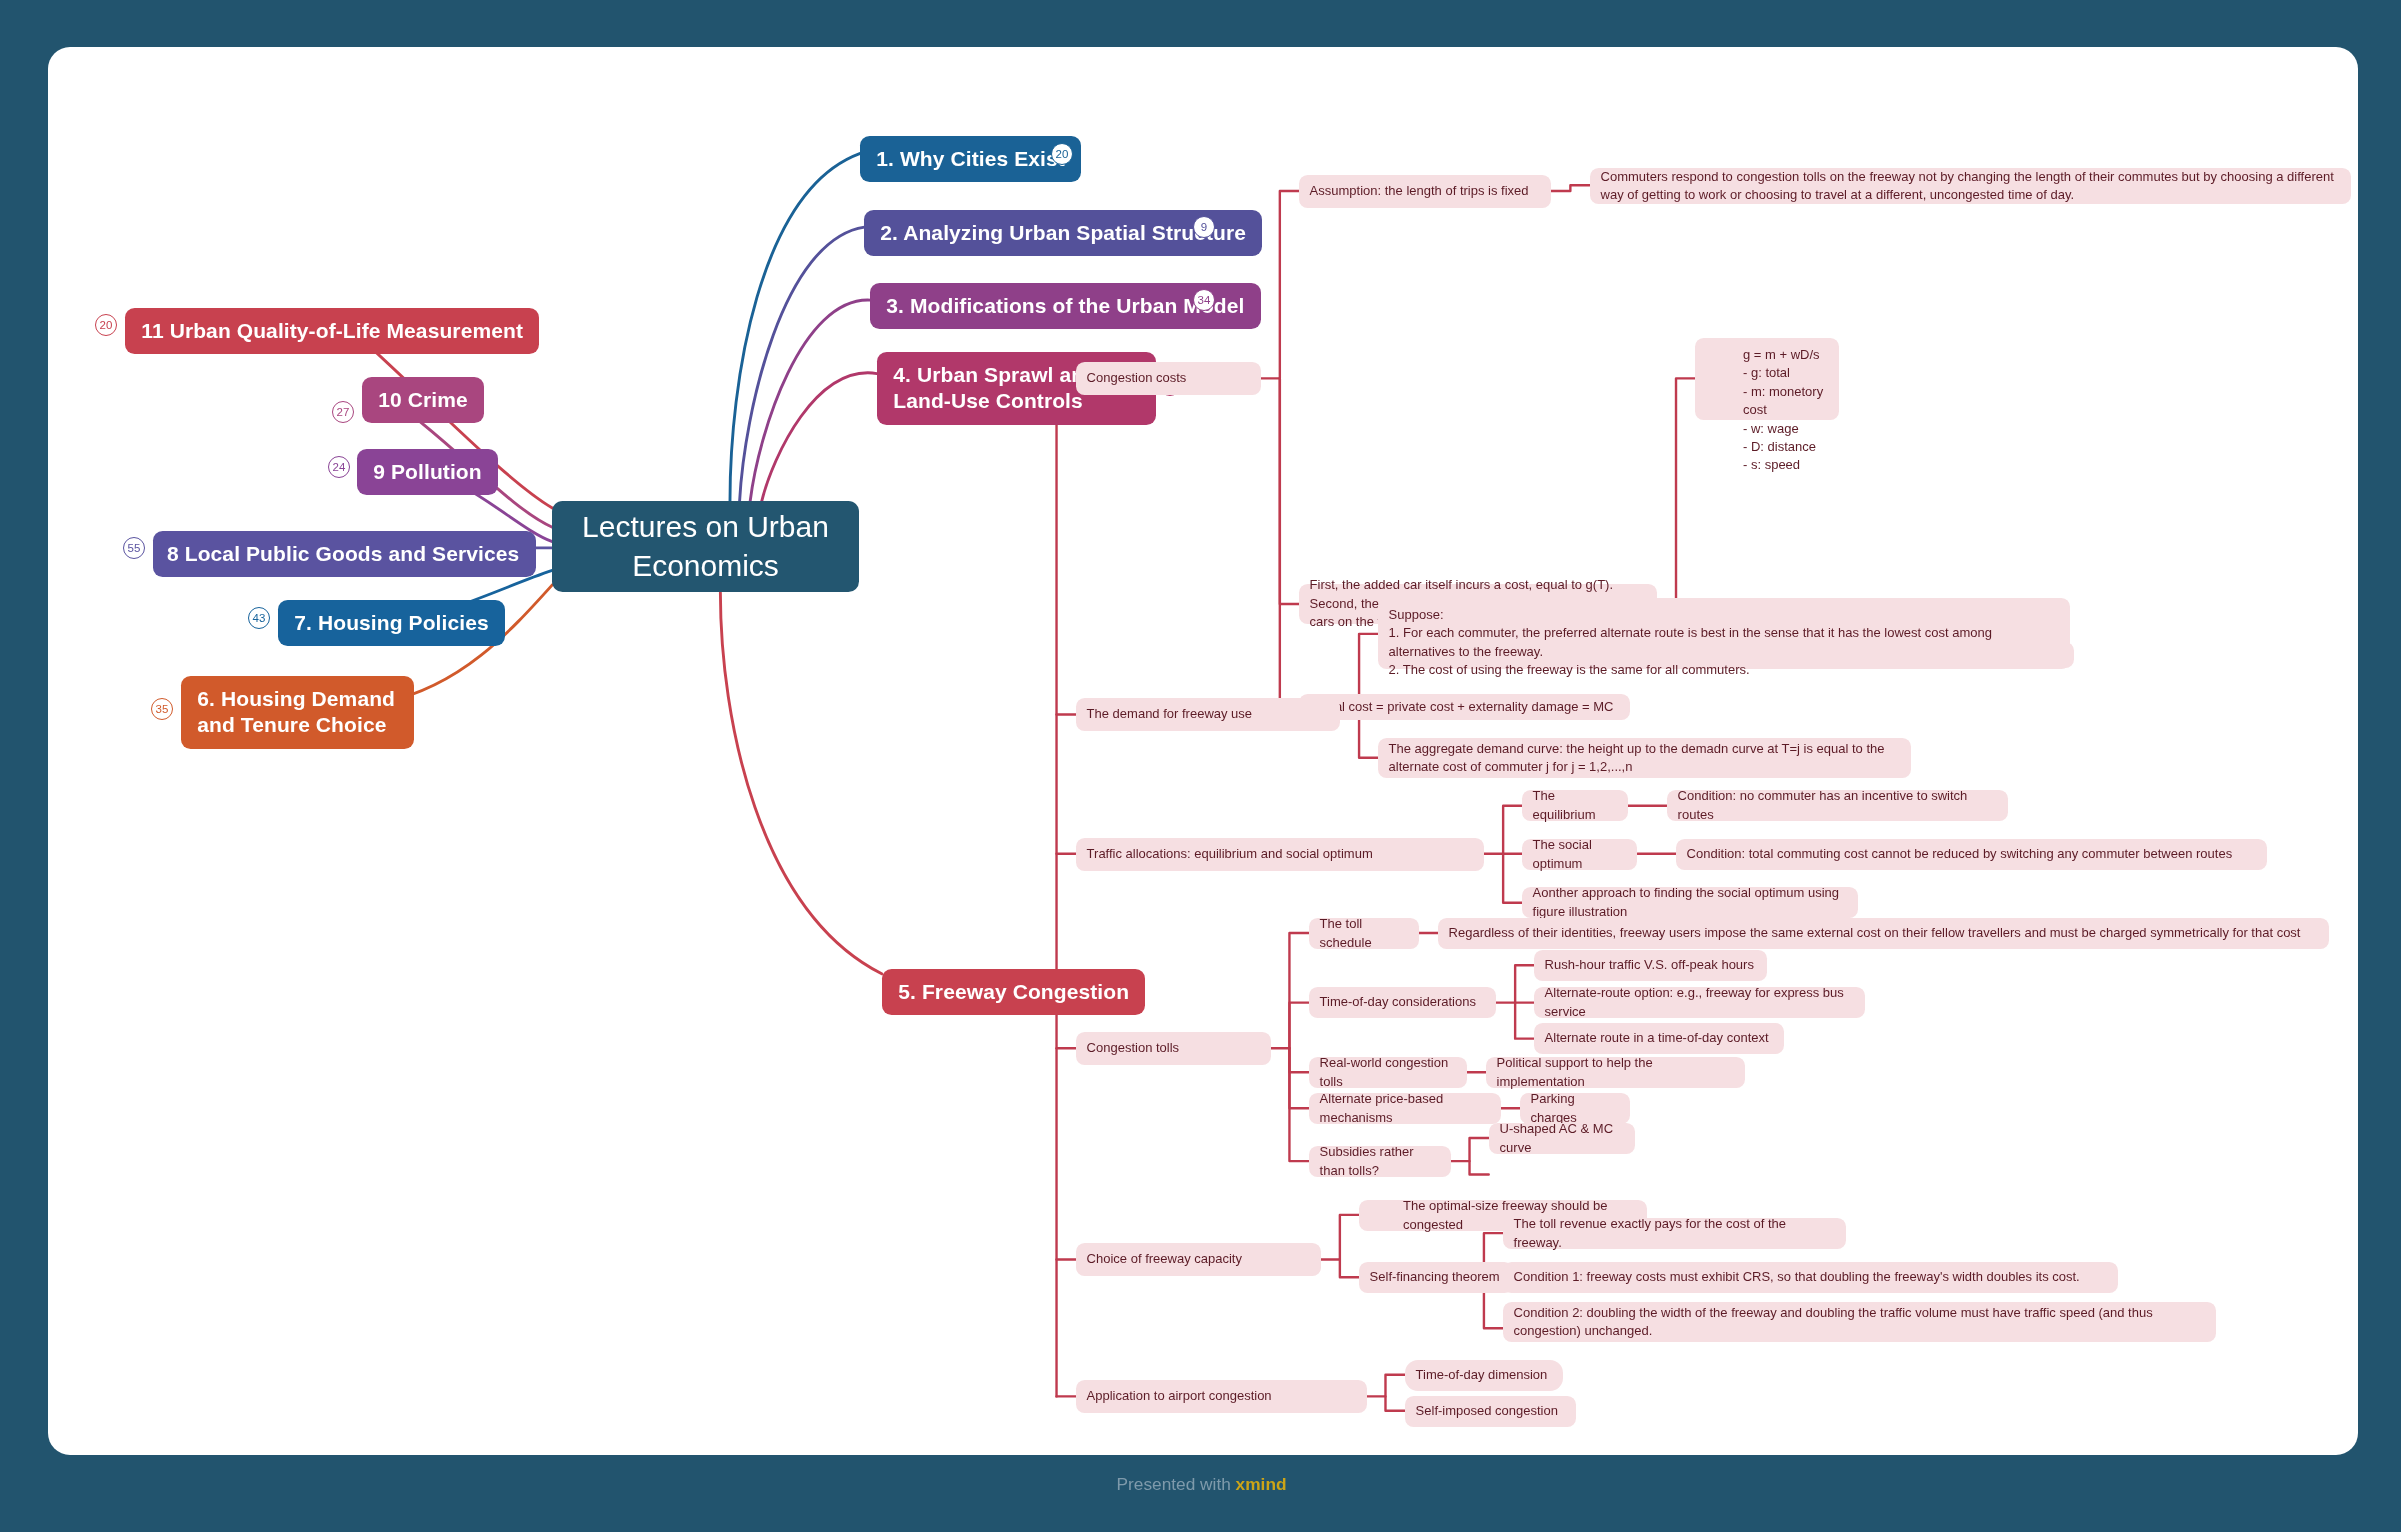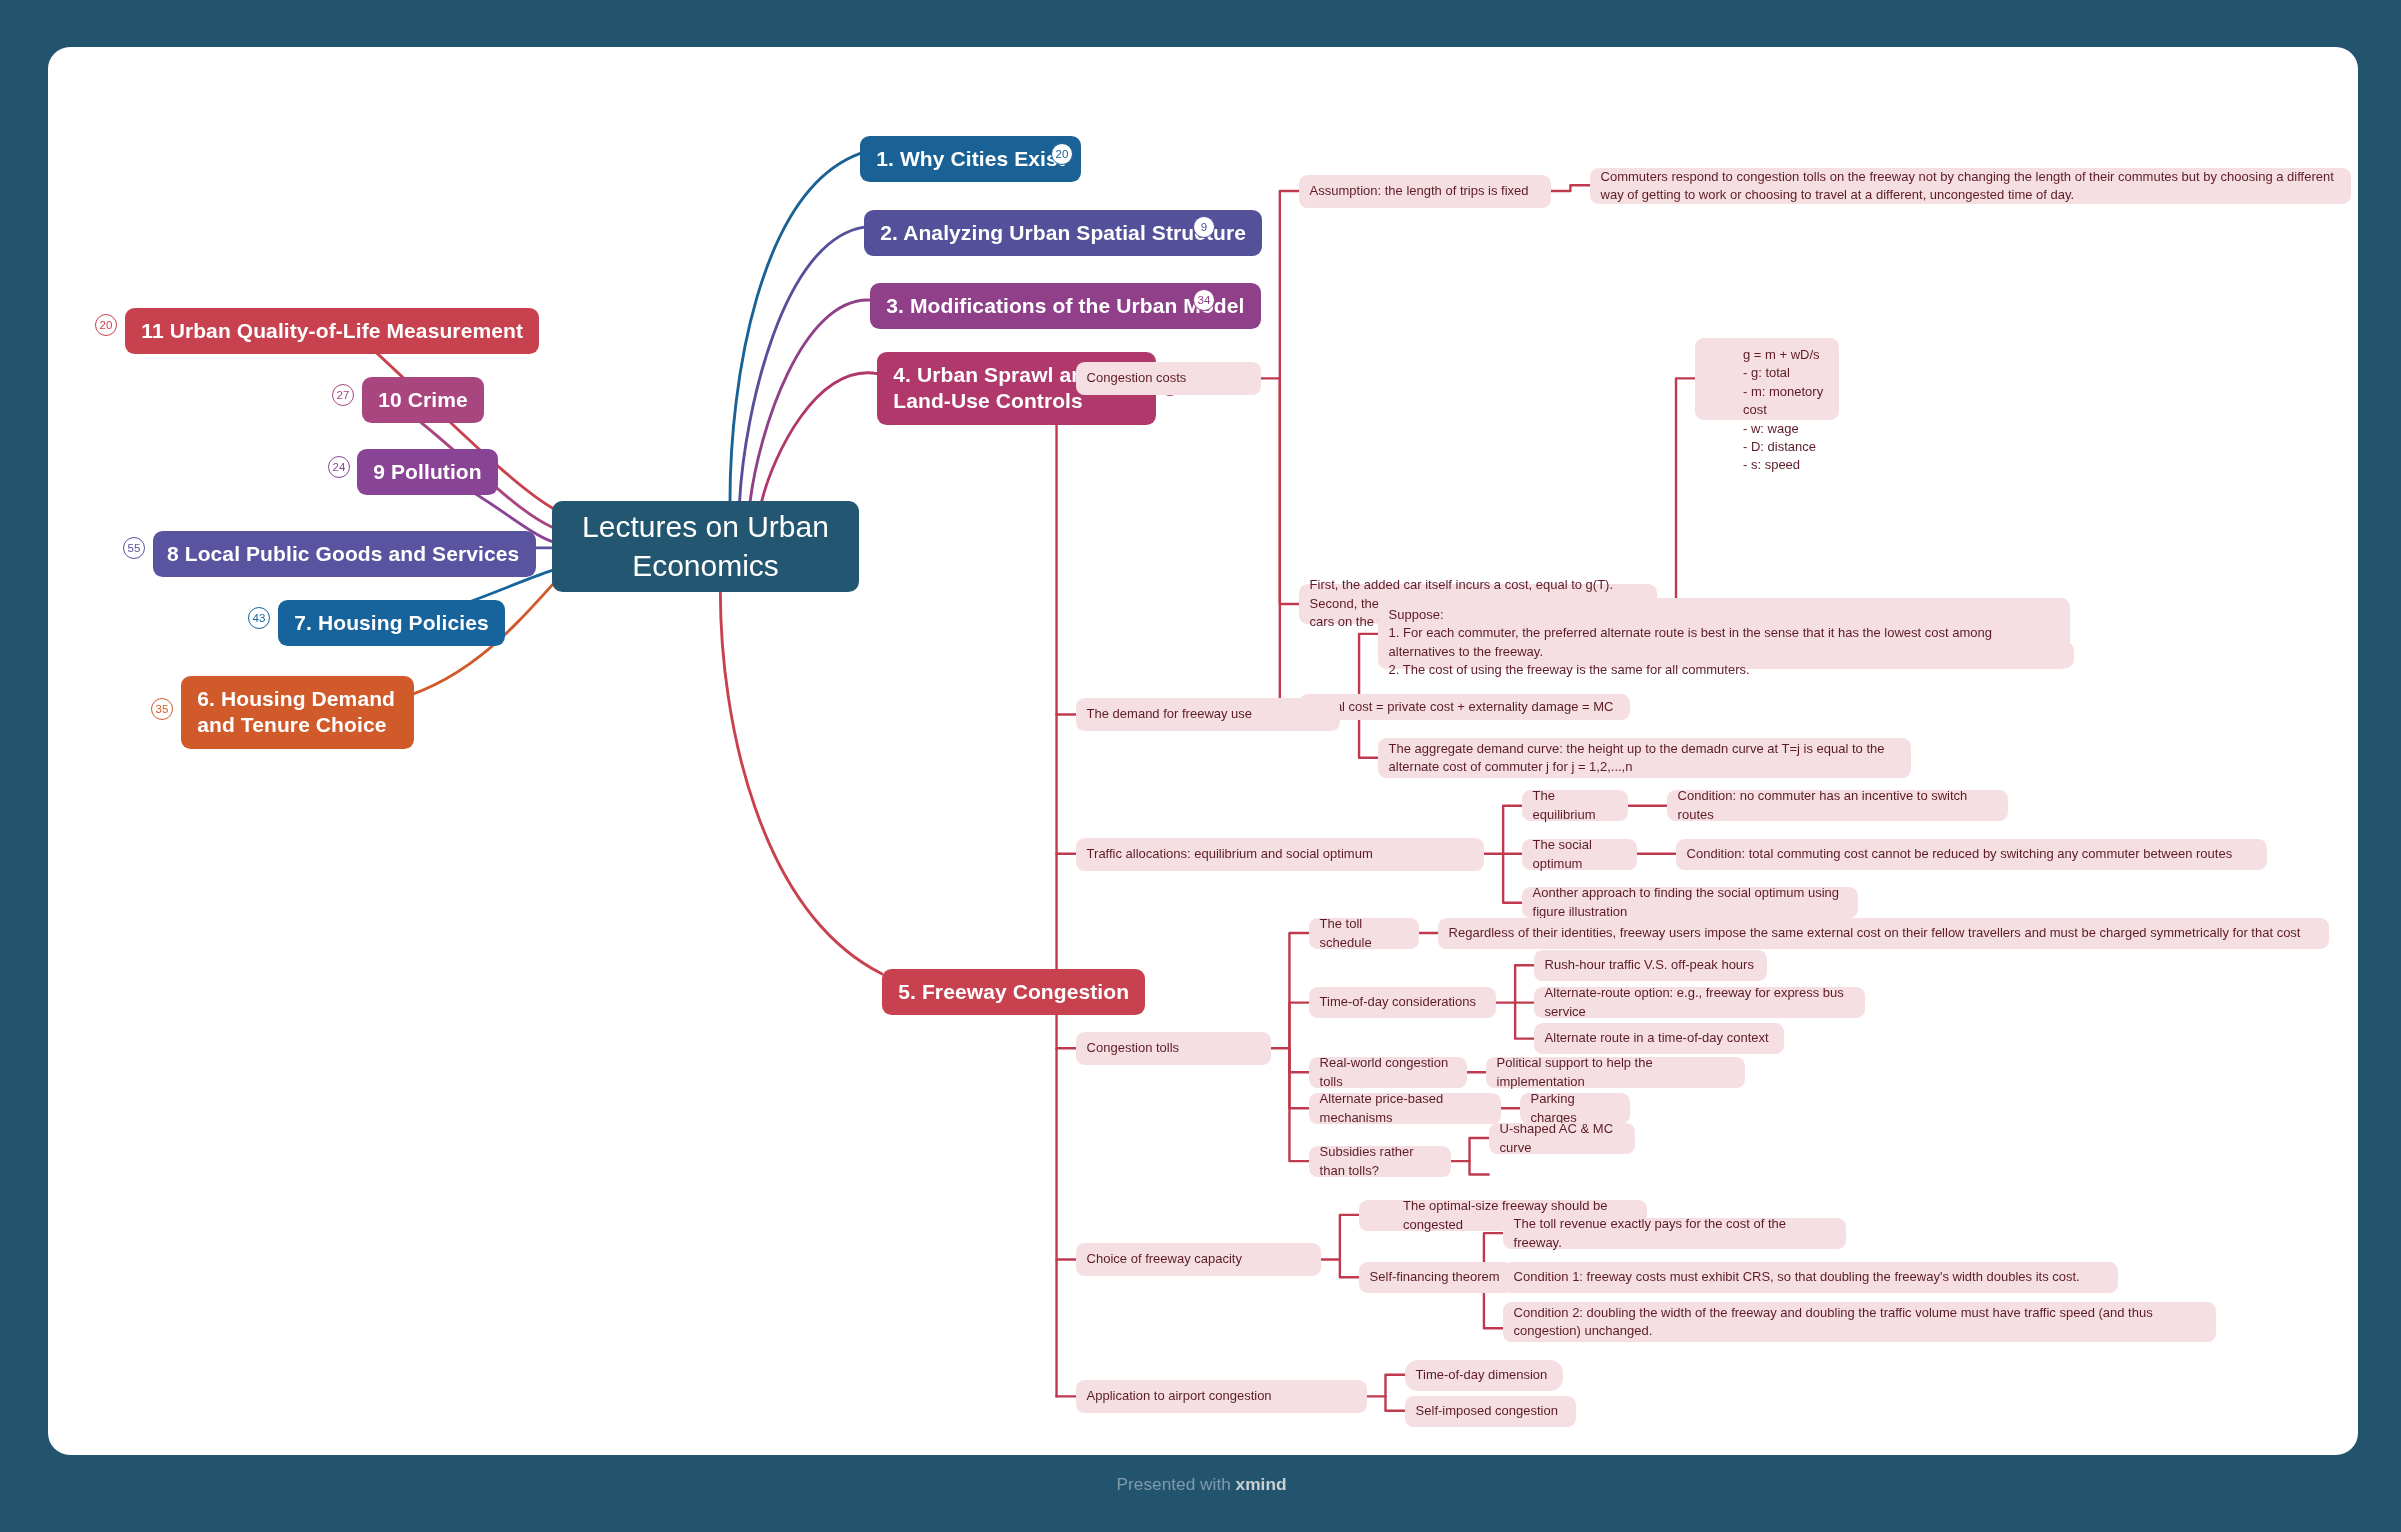--- a/index.html
+++ b/index.html
@@ -81,21 +81,21 @@
   
   #footer {
     position:absolute;
     left:0; top:1474px;
     width:2403px;
     text-align:center;
     color:#8fa7b6;
     font-size:17.3px;
     opacity:.85;
   }
-  #footer b { color:#e5e5e5; font-weight:700; }
+  #footer b { color:#eab308; font-weight:700; }
 </style>
 </head>
 <body>
 
 <div id="stage">
 
   <div id="canvas">
 
     <svg id="edges" viewBox="0 0 4810 2932">
       <g fill="none" stroke-width="6" stroke-linecap="round">
@@ -208,21 +208,21 @@
     <div class="node main" style="left:77px; top:261px; background:#c8414f;">
       <span>11 Urban Quality-of-Life Measurement</span>
     </div>
     <div class="badge" style="left:47px; top:267px; color:#c8414f;">
       <span>20</span>
     </div>
 
     <div class="node main" style="left:314px; top:330px; background:#a9467f;">
       <span>10 Crime</span>
     </div>
-    <div class="badge" style="left:284px; top:337px; color:#a9467f;">
+    <div class="badge" style="left:284px; top:354px; color:#a9467f;">
       <span>27</span>
     </div>
 
     <div class="node main" style="left:309px; top:402px; background:#8a4496;">
       <span>9 Pollution</span>
     </div>
     <div class="badge" style="left:280px; top:409px; color:#8a4496;">
       <span>24</span>
     </div>
 

